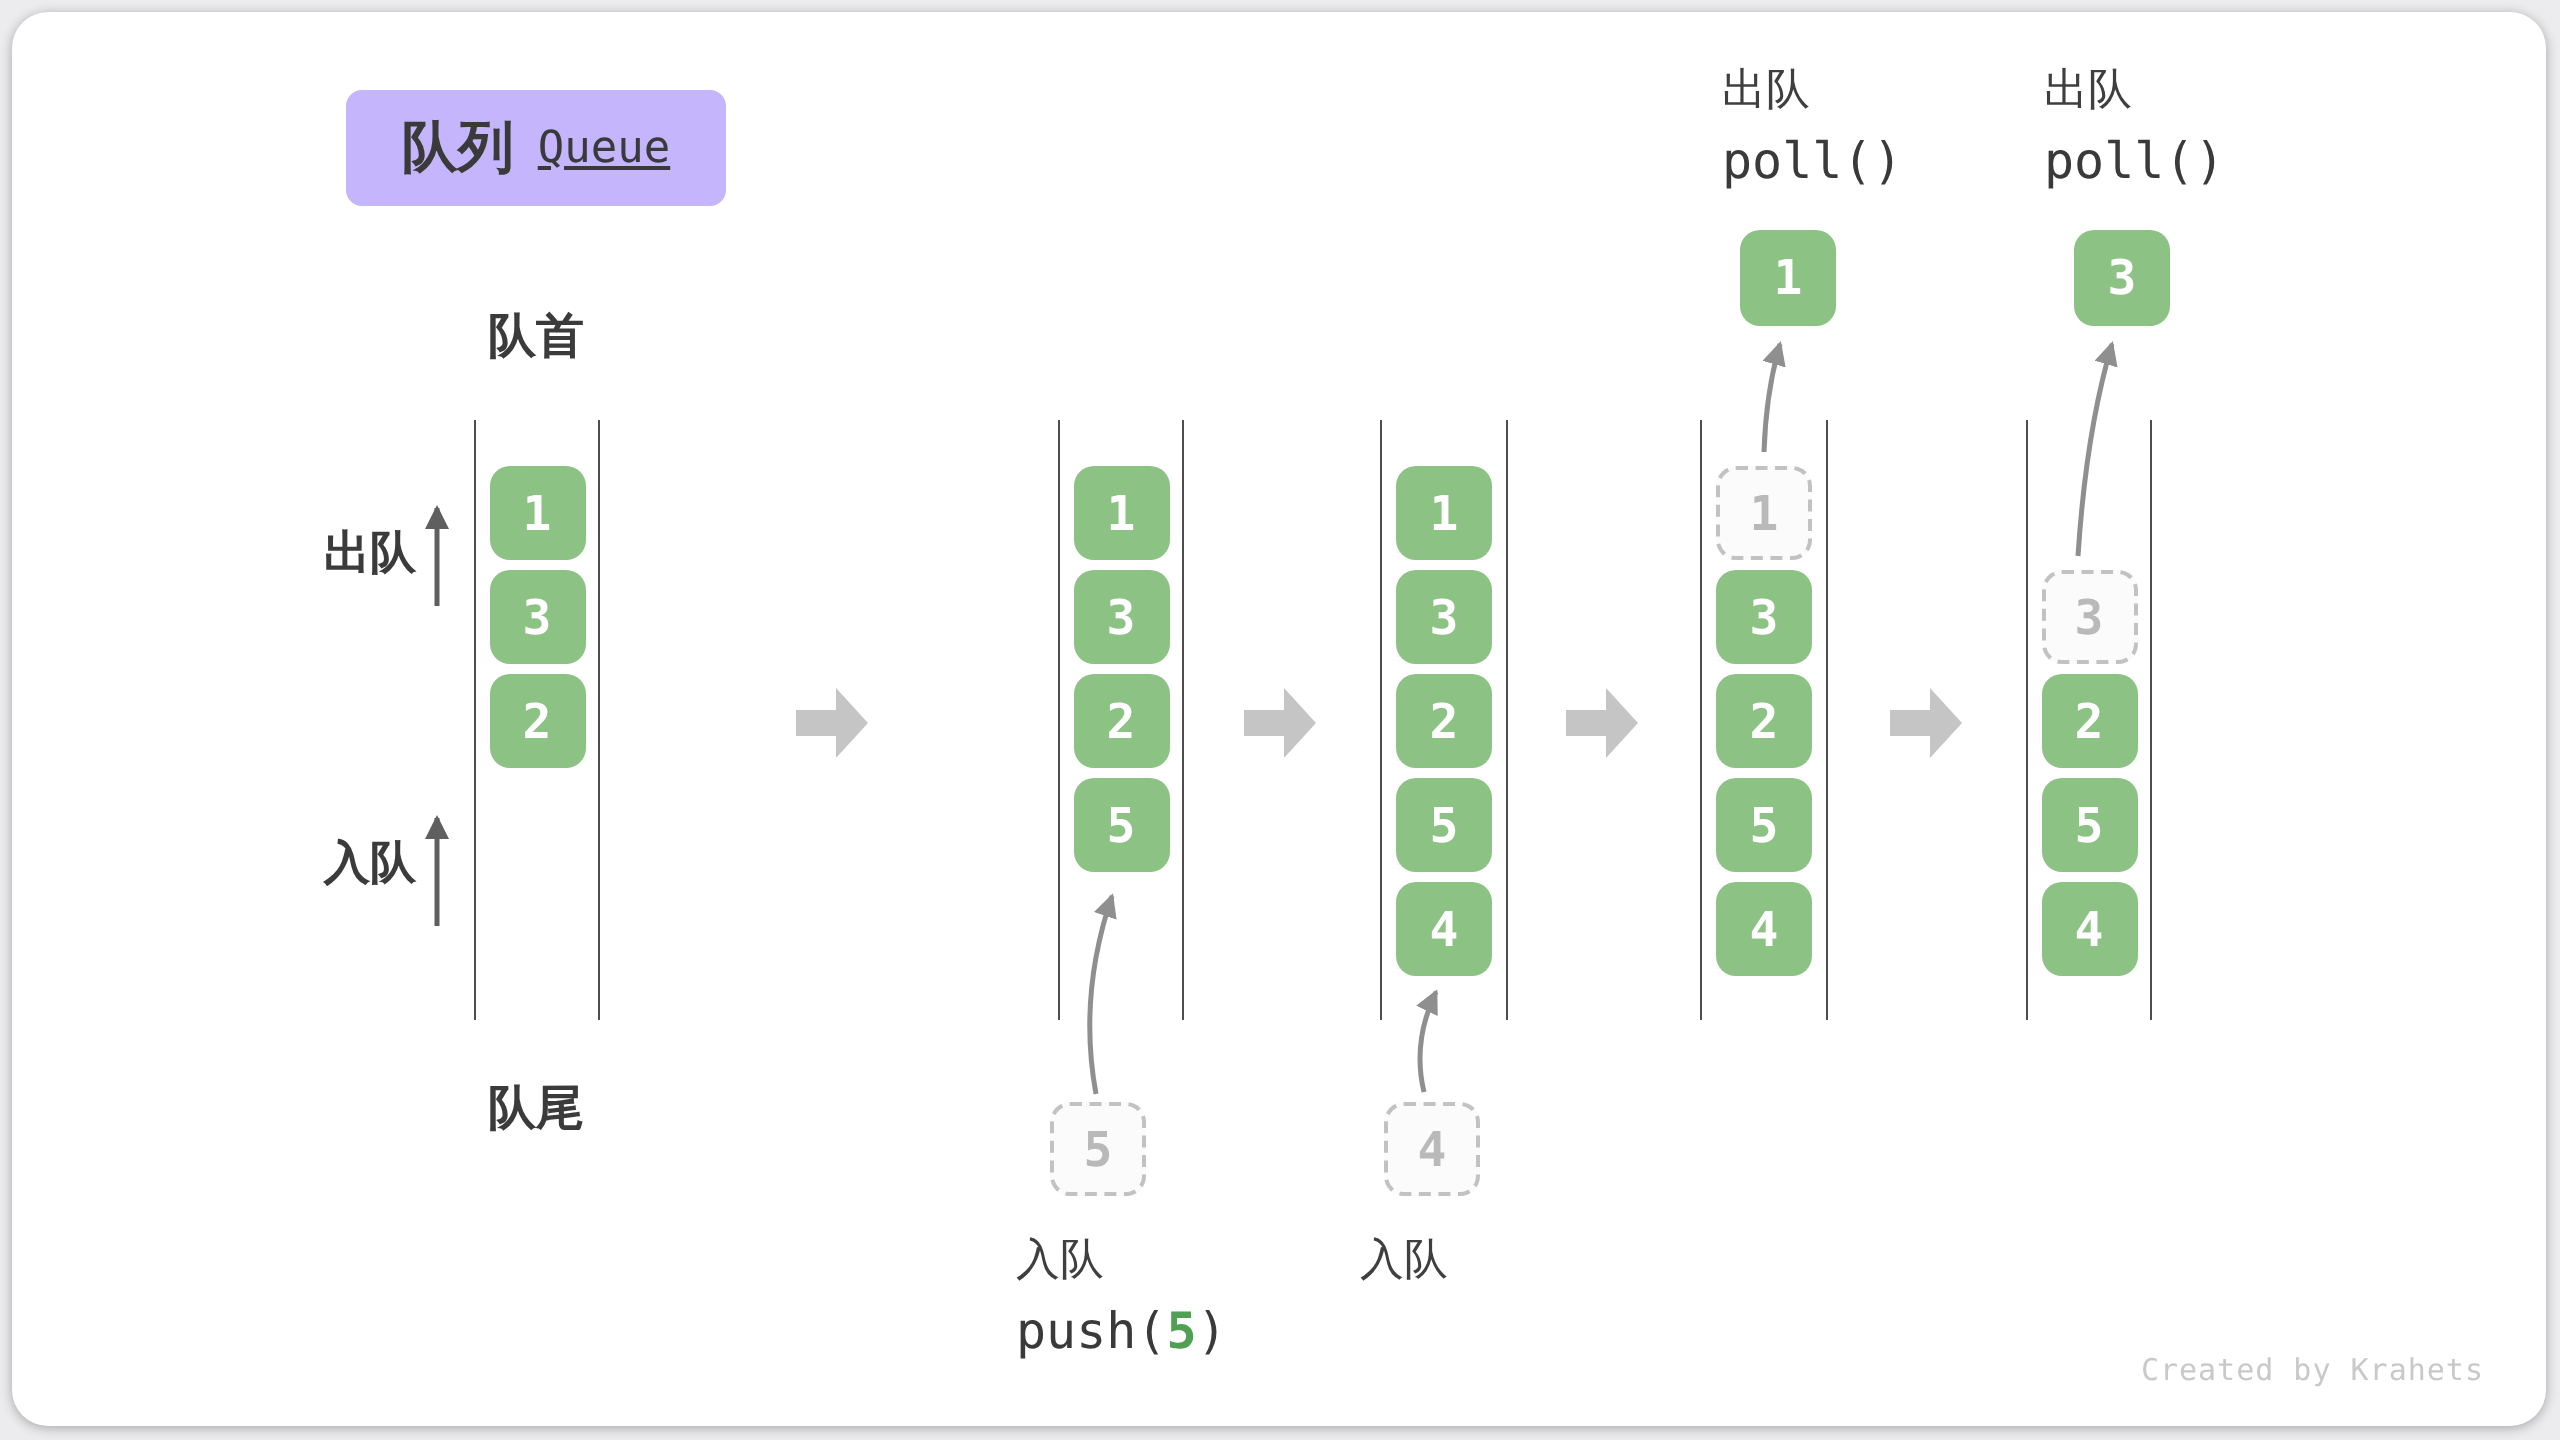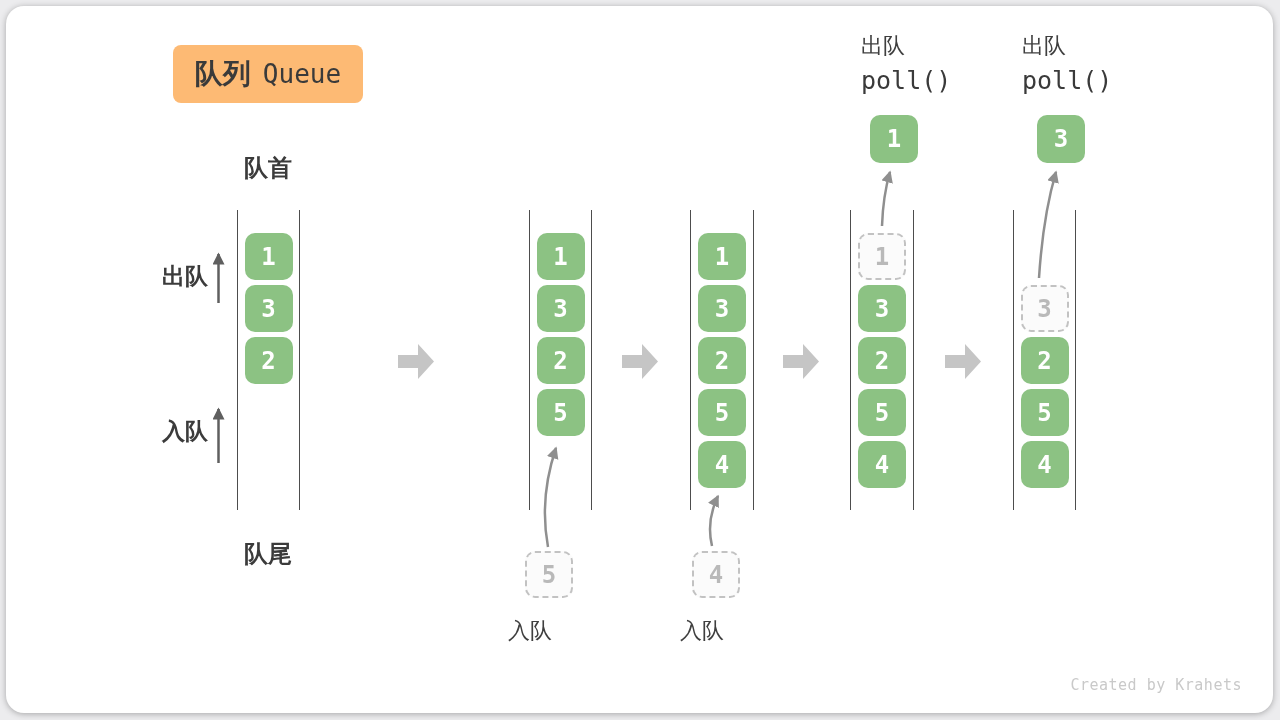--- a/index.html
+++ b/index.html
@@ -2,24 +2,24 @@
 <html style="--cell-green: #8cc283; --code-green: #4fa052;"><head>
 <meta charset="utf-8">
 <style>
   html,body{margin:0;padding:0;background:#ececee;}
   .stage{position:relative;width:1280px;height:720px;overflow:hidden;
          font-family:"DejaVu Sans","Liberation Sans",sans-serif;color:#3b3b3b;}
   .card{position:absolute;left:6px;top:6px;width:1267px;height:707px;background:#ffffff;
         border-radius:18px;box-shadow:0 1px 6px rgba(0,0,0,.30);}
   .overlay{position:absolute;left:0;top:0;pointer-events:none;}
 
-  .badge{position:absolute;left:173px;top:45px;width:190px;height:58px;background:#fdba74;
+  .badge{position:absolute;left:173px;top:45px;width:190px;height:58px;background:#c4b5fd;
          border-radius:8px;display:flex;align-items:center;justify-content:center;gap:12px;}
   .badge-zh{font-size:28px;font-weight:bold;color:#3a3a3a;}
-  .badge-en{font-size:26px;font-family:"DejaVu Sans Mono","Liberation Mono",monospace;color:#3a3a3a;}
+  .badge-en{font-size:22px;font-family:"DejaVu Sans Mono","Liberation Mono",monospace;color:#3a3a3a;text-decoration:underline;}
 
   .queue{position:absolute;top:210px;height:300px;
          border-left:1.5px solid #4d4d4d;border-right:1.5px solid #4d4d4d;}
 
   .cell{position:absolute;left:50%;transform:translateX(-50%);width:48px;height:47px;
         border-radius:10px;background:var(--cell-green,#8cc283);color:#ffffff;
         font-family:"DejaVu Sans Mono","Liberation Mono",monospace;font-weight:bold;font-size:24px;
         display:flex;align-items:center;justify-content:center;box-sizing:border-box;}
   .slot0{top:23px;} .slot1{top:75px;} .slot2{top:127px;} .slot3{top:179px;} .slot4{top:231px;}
   .ghost{background:#fbfbfb;border:2px dashed #c2c2c2;color:#b9b9b9;}
@@ -91,20 +91,21 @@
   <div class="queue" style="left:1013px;width:61px;">
     <div class="cell ghost slot1">3</div>
     <div class="cell slot2">2</div>
     <div class="cell slot3">5</div>
     <div class="cell slot4">4</div>
   </div>
   <div class="cell loose" style="left:1037px;top:115px;height:48px;">3</div>
 
   <div class="op" style="left:508px;top:613px;">
     <div class="op-label">入队</div>
+    <div class="op-code"><span>push(</span><span class="op-arg">5</span><span>)</span></div>
   </div>
   <div class="op" style="left:680px;top:613px;">
     <div class="op-label">入队</div>
   </div>
   <div class="op" style="left:861px;top:28px;">
     <div class="op-label">出队</div>
     <div class="op-code">poll()</div>
   </div>
   <div class="op" style="left:1022px;top:28px;">
     <div class="op-label">出队</div>

